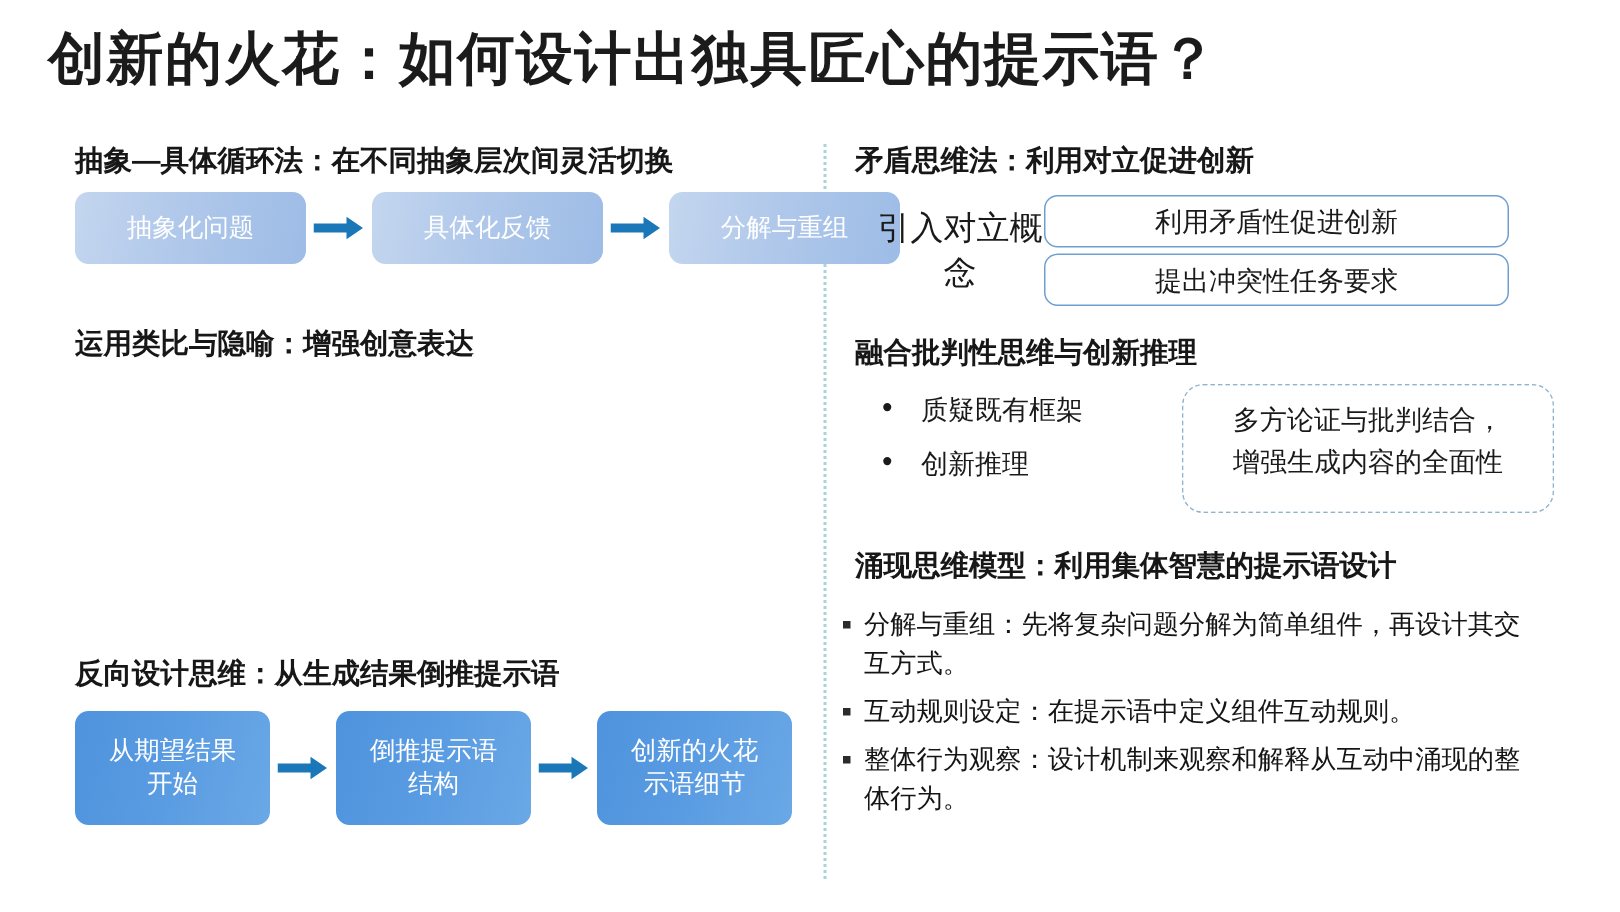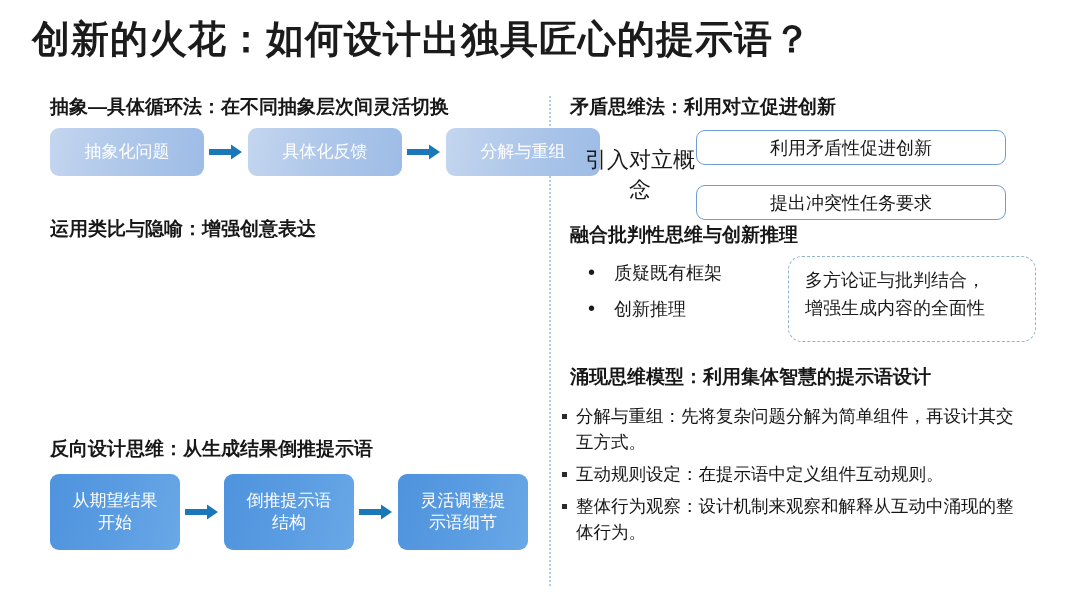--- a/index.html
+++ b/index.html
@@ -117,21 +117,21 @@
     display: flex;
     align-items: center;
   }
   .pair-label {
     width: 112px;
     font-size: 22px;
     line-height: 1.35;
     text-align: center;
     color: #1a1a1a;
   }
-  .pair-stack { display: flex; flex-direction: column; gap: 20px; }
+  .pair-stack { display: flex; flex-direction: column; gap: 4px; }
   .pair-box {
     box-sizing: border-box;
     width: 310px;
     height: 35px;
     border: 1.6px solid #6f9fd2;
     border-radius: 9px;
     background: #ffffff;
     font-size: 18px;
     display: flex;
     align-items: center;
@@ -159,21 +159,21 @@
 
   .dash-card {
     box-sizing: border-box;
     border: 1.8px dashed #8fb4cf;
     border-radius: 14px;
     background: #ffffff;
     font-size: 18px;
     line-height: 1.55;
     color: #1a1a1a;
     padding: 10px 16px;
-    text-align: left;
+    text-align: center;
   }
 
   .sq-list { list-style: none; margin: 0; padding: 0; }
   .sq-list li {
     font-size: 17.5px;
     line-height: 1.48;
     margin-bottom: 6px;
     position: relative;
     padding-left: 14px;
     color: #151515;
@@ -228,21 +228,21 @@
         <path d="M0 5 H22 V0.5 L33 8 L22 15.5 V11 H0 Z" fill="#1a78b8"></path>
       </svg>
     </div>
     <div class="pill pill-strong" style="white-space:pre-line">倒推提示语
 结构</div>
     <div class="arrow-r">
       <svg width="34" height="16" viewBox="0 0 34 16">
         <path d="M0 5 H22 V0.5 L33 8 L22 15.5 V11 H0 Z" fill="#1a78b8"></path>
       </svg>
     </div>
-    <div class="pill pill-strong" style="white-space:pre-line">灵活调整提
+    <div class="pill pill-strong" style="white-space:pre-line">创新的火花
 示语细节</div>
   </div>
 
 </div>
 
 <div class="col-right">
 
   <div style="position:absolute; left:8px; top:2px;" class="sec-head">矛盾思维法：利用对立促进创新</div>
 
   <div class="pair-row" style="position:absolute; left:22px; top:38px;">

